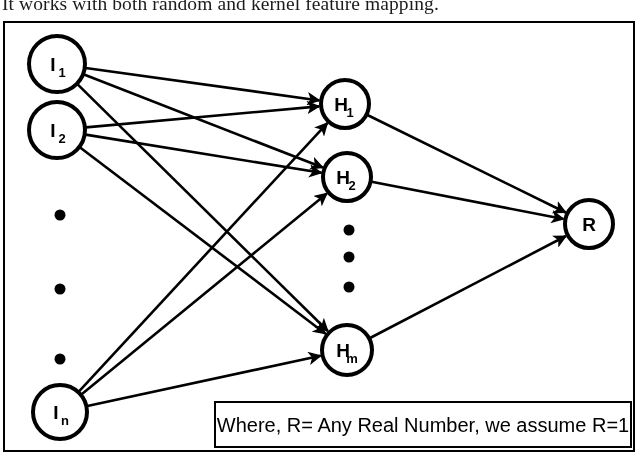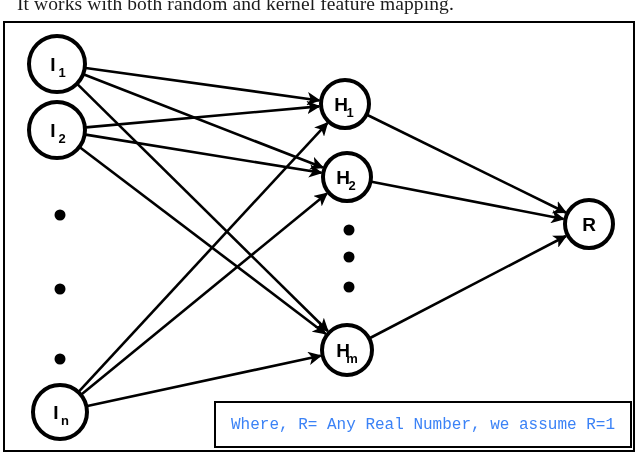--- a/index.html
+++ b/index.html
@@ -13,21 +13,21 @@
     height: 459px;
     position: relative;
     overflow: hidden;
     font-family: "Liberation Serif", serif;
     color: #000000;
   }
 
   
   #top-text-clip {
     position: absolute;
-    left: 15px;
+    left: 0;
     top: 0;
     width: 508px;
     height: 19px;
     overflow: hidden;
   }
   #top-text {
     position: absolute;
     left: 2px;
     top: -7px;
     white-space: nowrap;
@@ -80,24 +80,24 @@
     width: 418px;
     height: 47px;
     border: 2.5px solid #000000;
     background: #ffffff;
     box-sizing: border-box;
     display: flex;
     align-items: center;
     justify-content: center;
   }
   #note-text {
-    font-family: Liberation Mono, monospace;
-    font-size: 16px;
+    font-family: Liberation Sans, sans-serif;
+    font-size: 20px;
     line-height: 22px;
-    color: #3b82f6;
+    color: #000000;
     white-space: nowrap;
   }
 </style>
 </head>
 <body>
 
 <div id="top-text-clip">
   <div id="top-text">It works with both random and kernel feature mapping.</div>
 </div>
 

